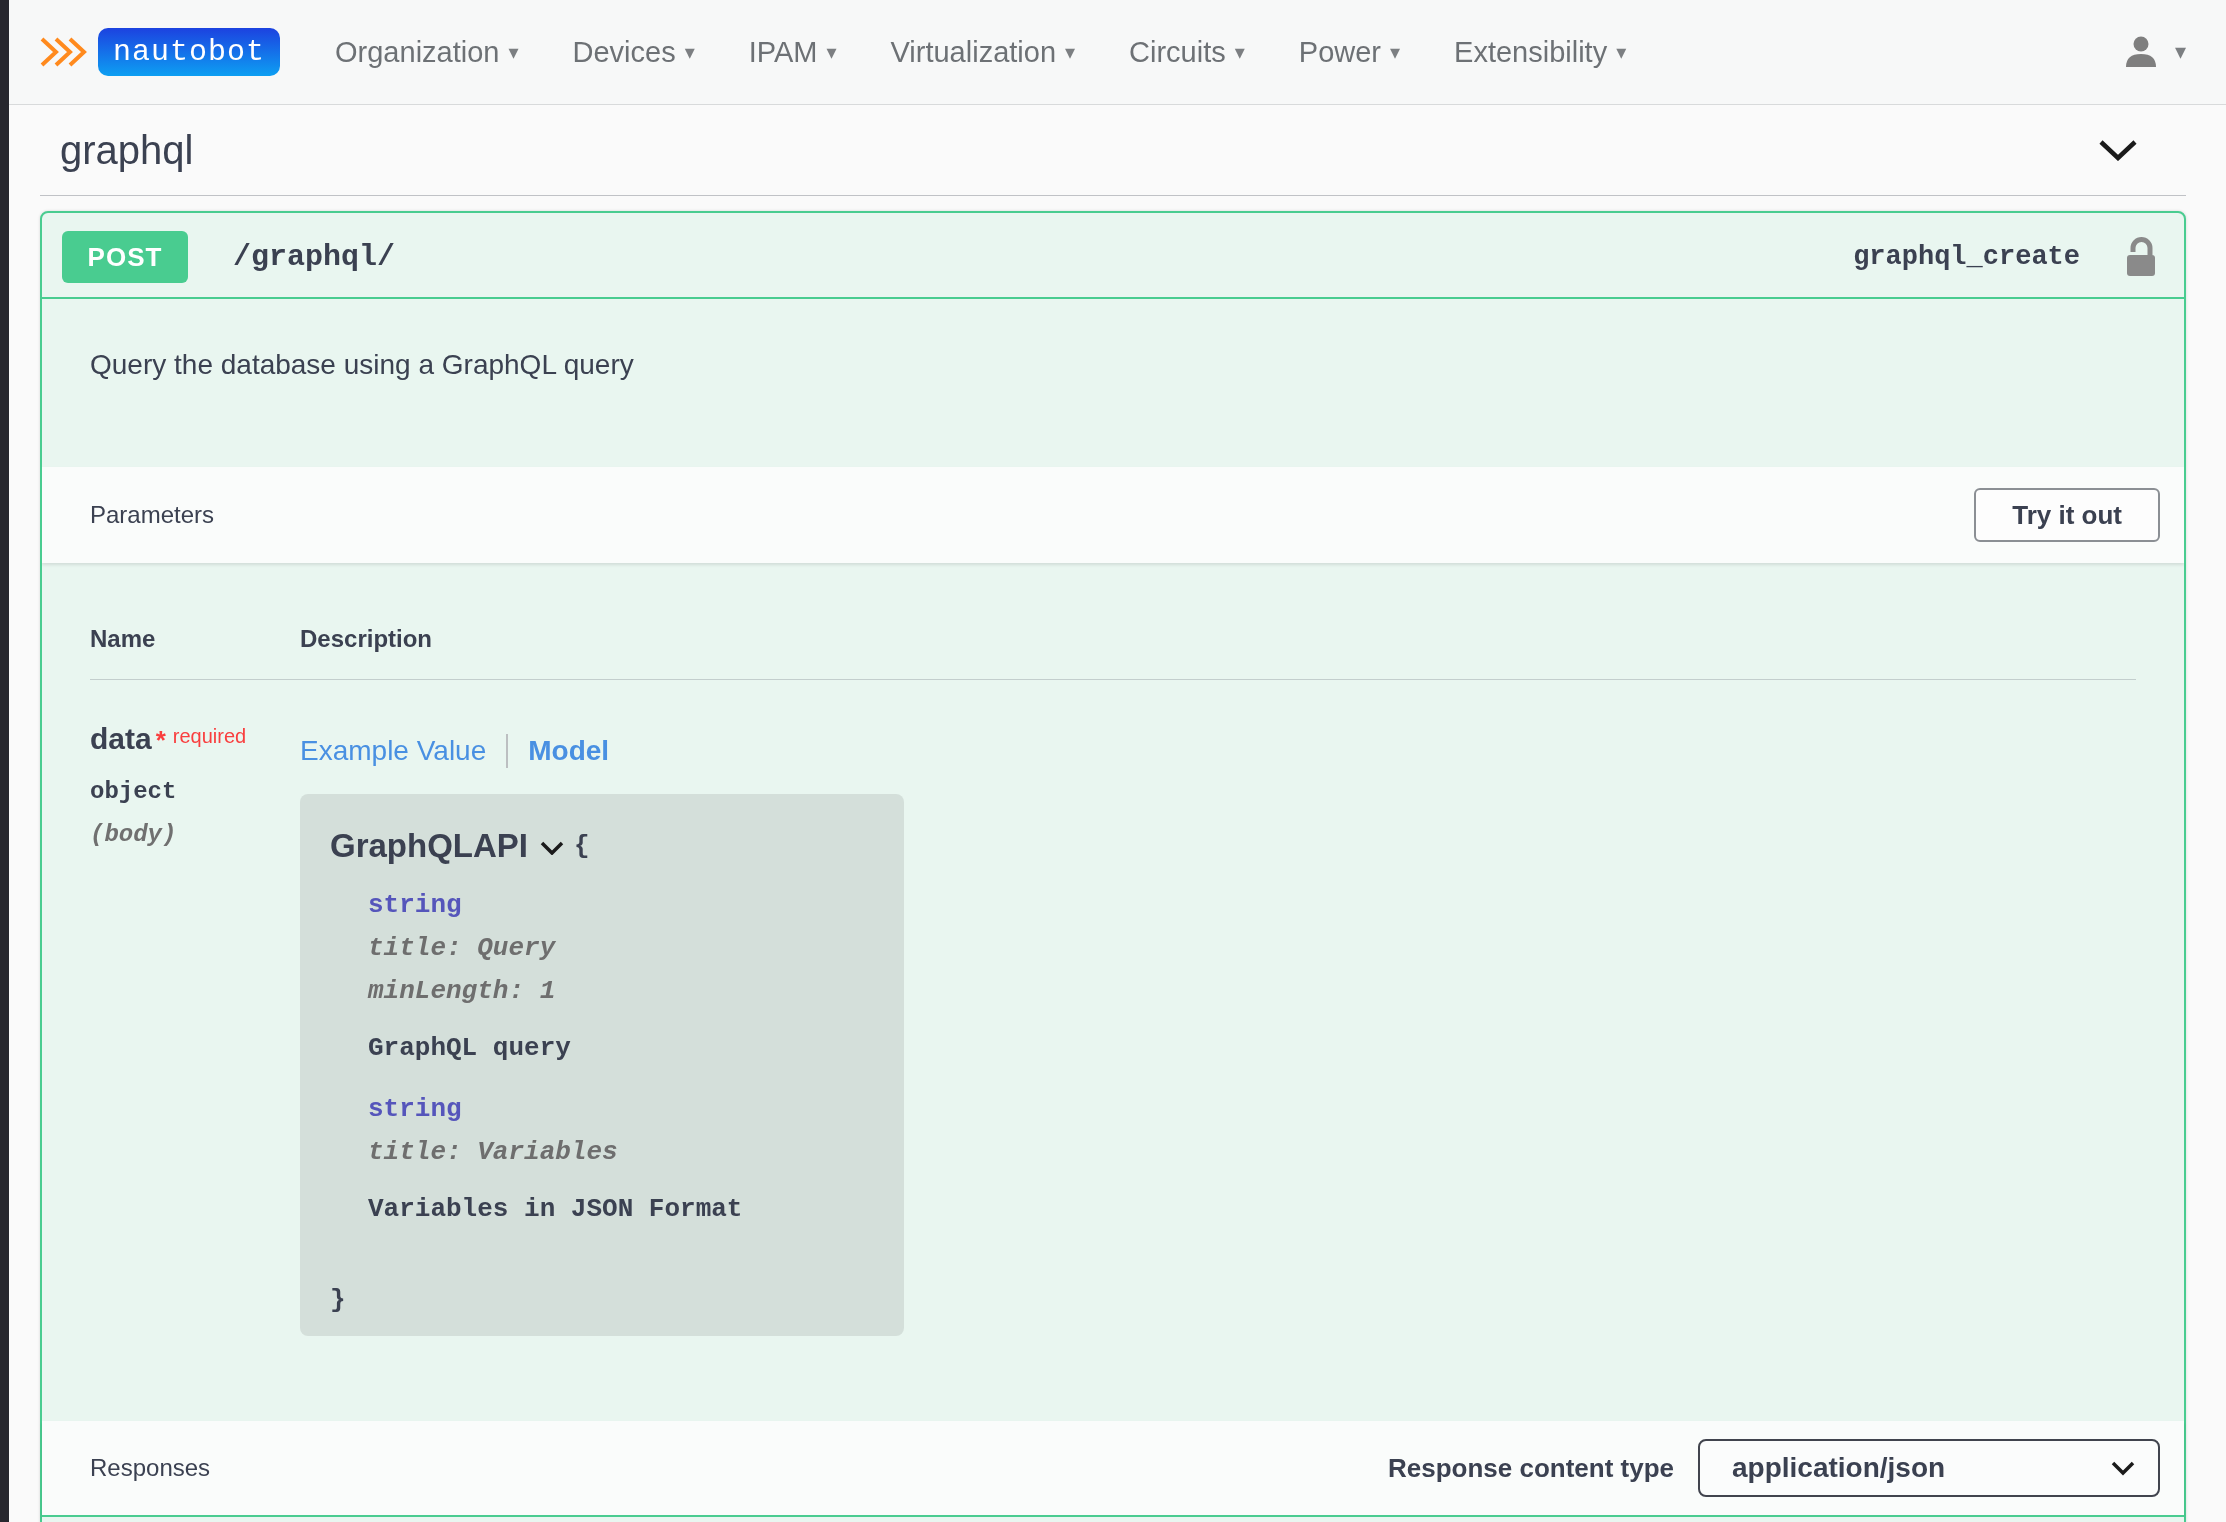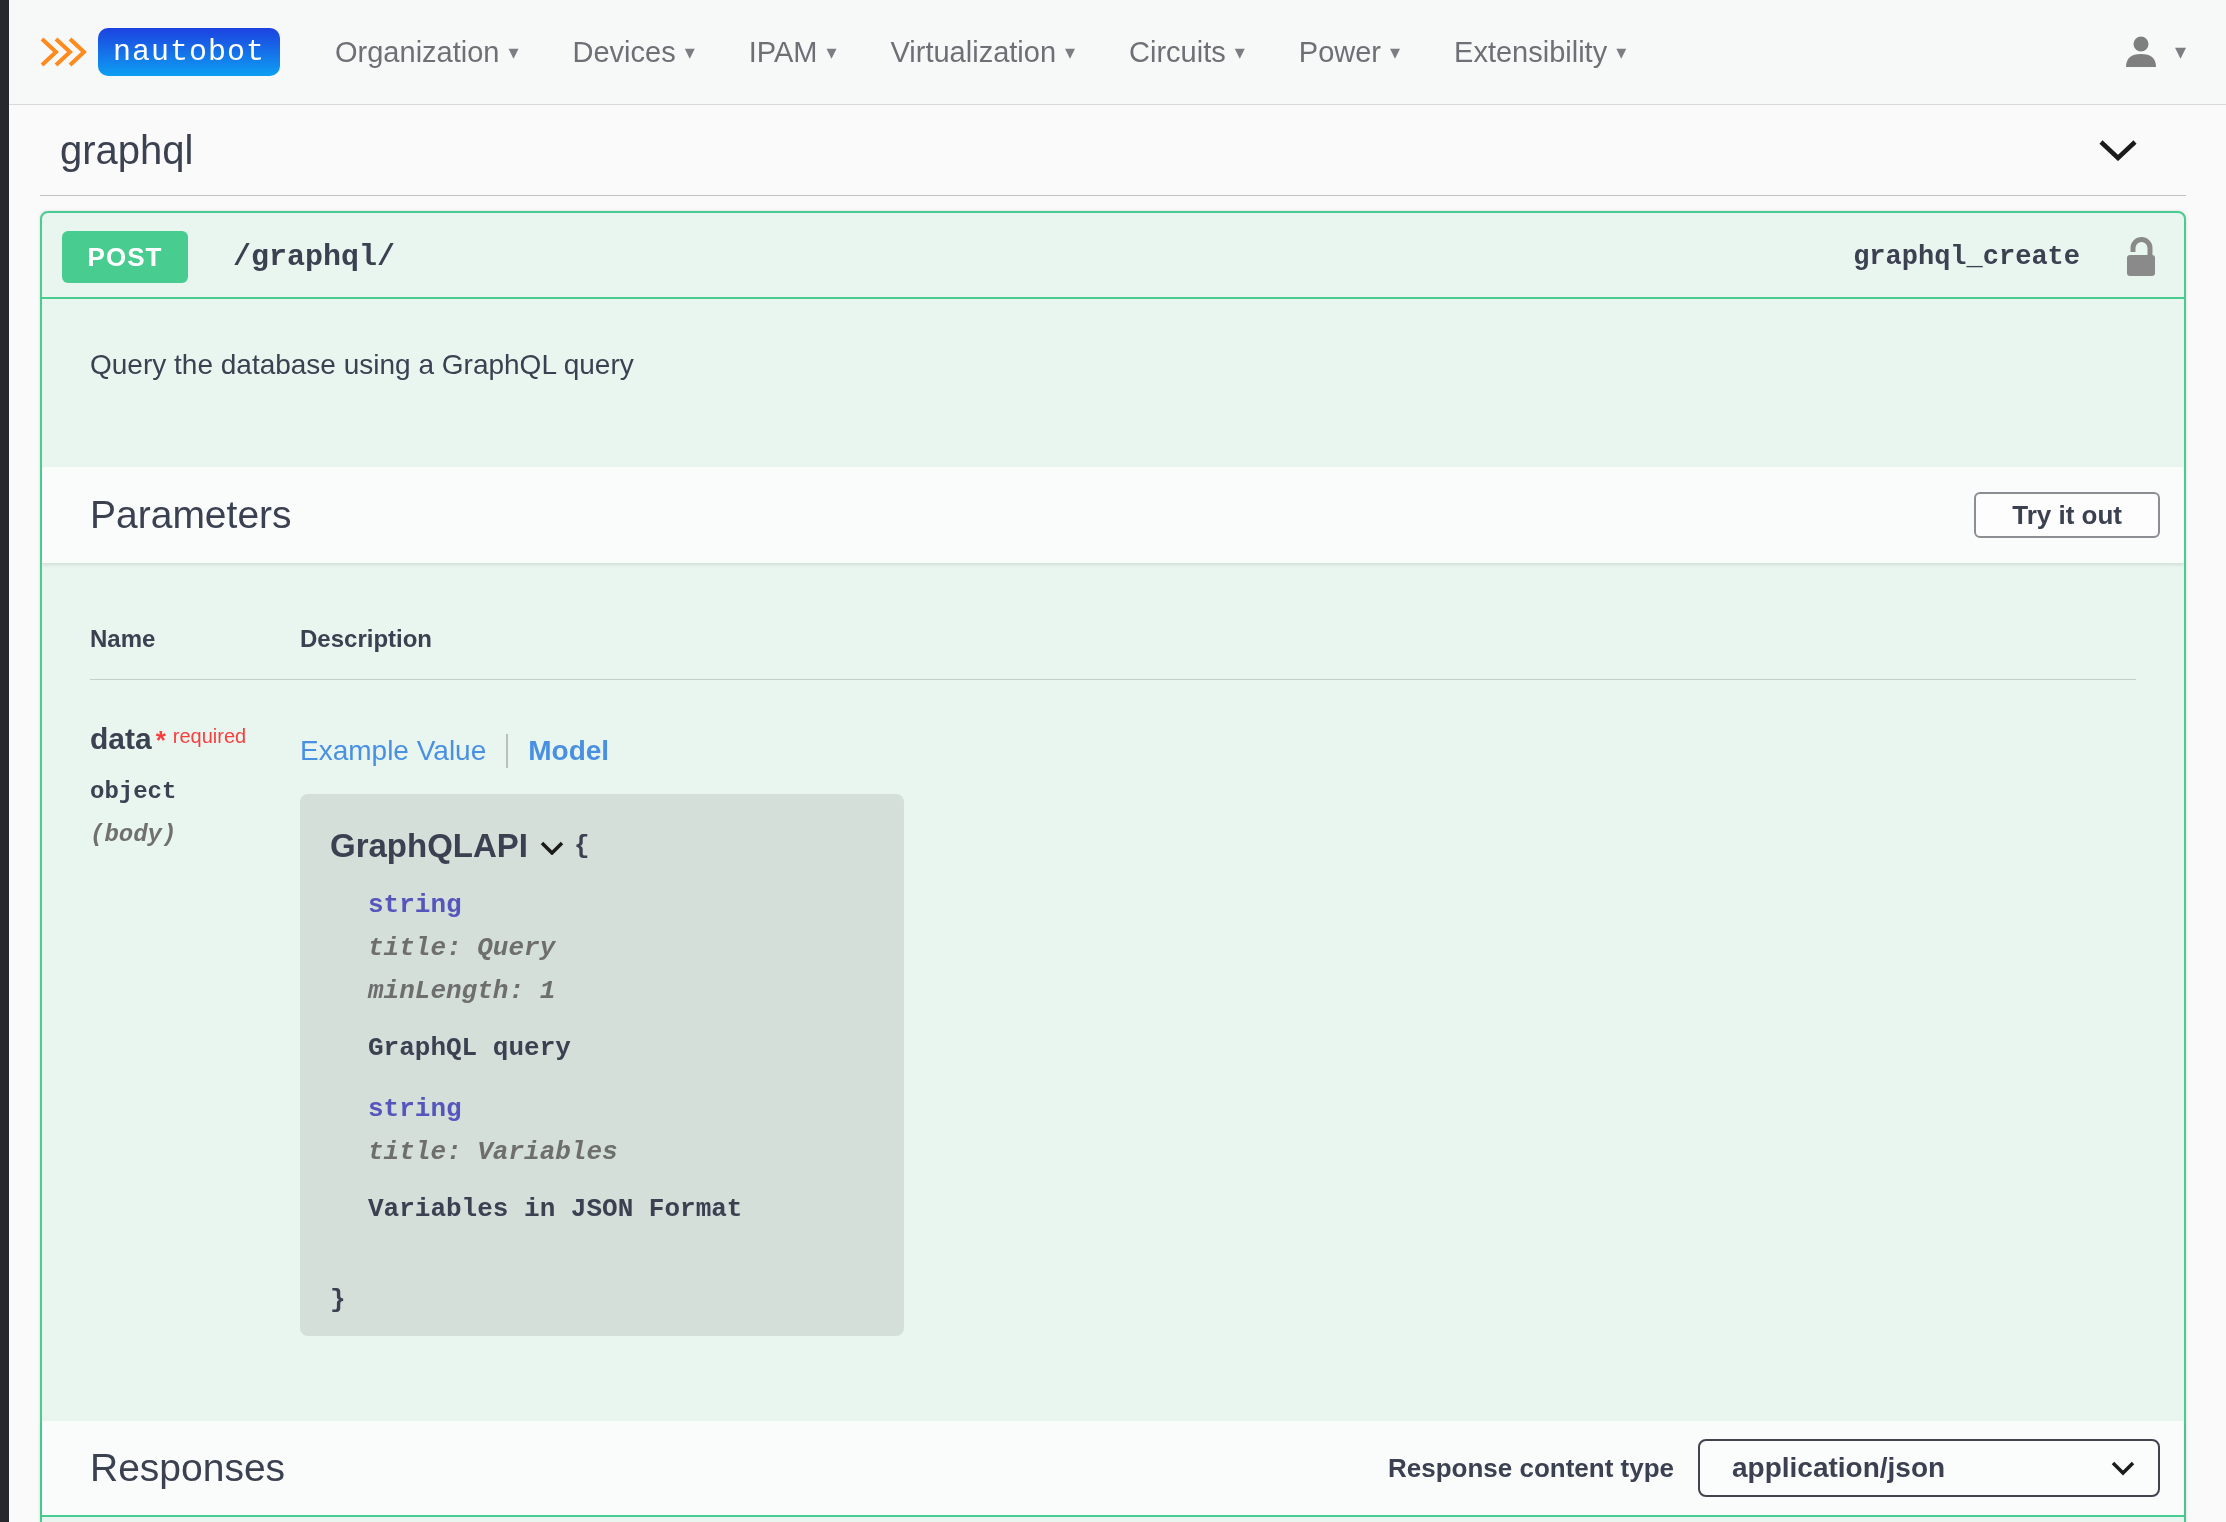--- a/index.html
+++ b/index.html
@@ -75,26 +75,26 @@
   }
   .lock-btn { margin-left: 42px; cursor: pointer; display: flex; }
 
   .op-description { padding: 50px 48px 86px 48px; font-size: 28px; color: #3b4151; }
 
   .section-header {
     background: #fafcfb; min-height: 96px;
     display: flex; align-items: center; justify-content: space-between;
     padding: 0 24px 0 48px; box-shadow: 0 2px 3px rgba(0,0,0,.10);
   }
-  .section-header h4 { font-size: 39px; font-weight: 500; color: #3b4151; }
+  .section-header h4 { font-size: 24px; font-weight: 500; color: #3b4151; }
   .tryout-btn {
     background: #fdfdfd; border: 2px solid #8b8f94; border-radius: 6px;
     font-family: "Liberation Sans", sans-serif;
     font-size: 26px; font-weight: 700; color: #3b4151;
-    padding: 0 36px; height: 46px; cursor: pointer;
+    padding: 0 36px; height: 54px; cursor: pointer;
   }
 
   
   .params-area { padding: 62px 48px 0 48px; }
   .thead { display: flex; padding-bottom: 26px; border-bottom: 1px solid rgba(59,65,81,.22); }
   .thead span { font-size: 24px; font-weight: 700; color: #3b4151; }
   .col-name { width: 210px; flex-shrink: 0; }
   .param-row { display: flex; padding-top: 42px; }
   .p-name-line { display: flex; align-items: baseline; }
   .p-name { font-size: 30px; font-weight: 700; color: #3b4151; }

